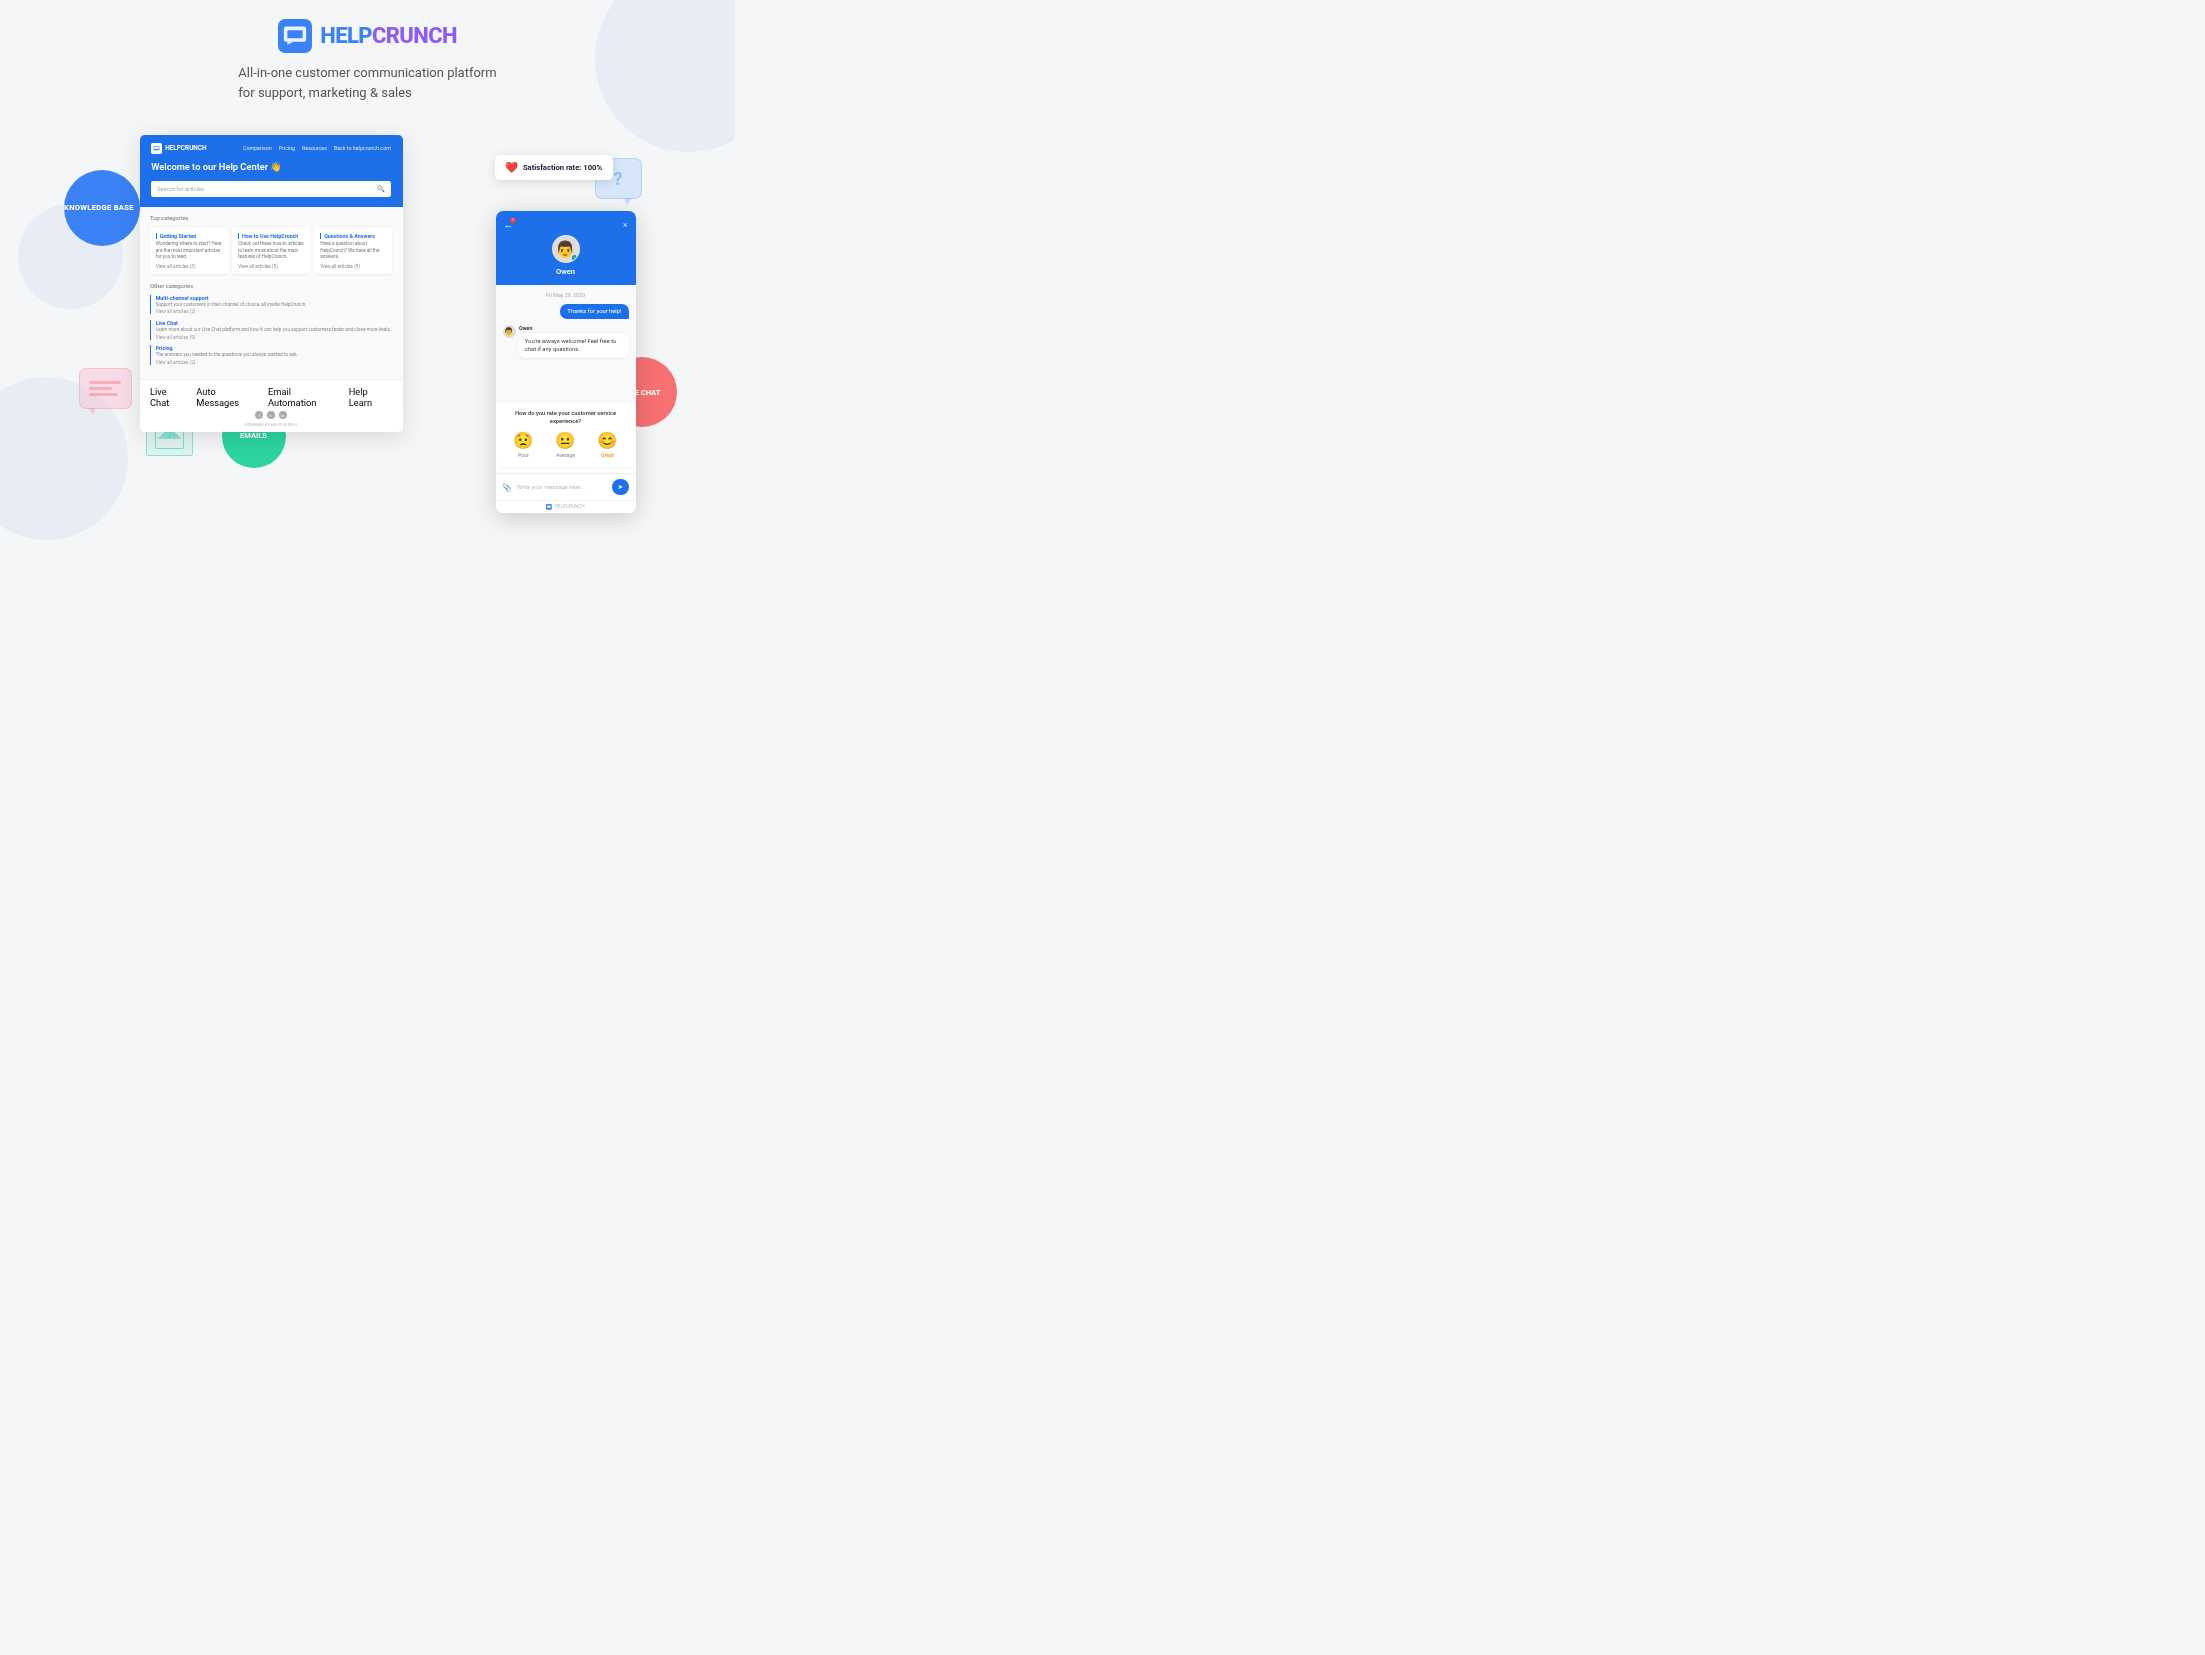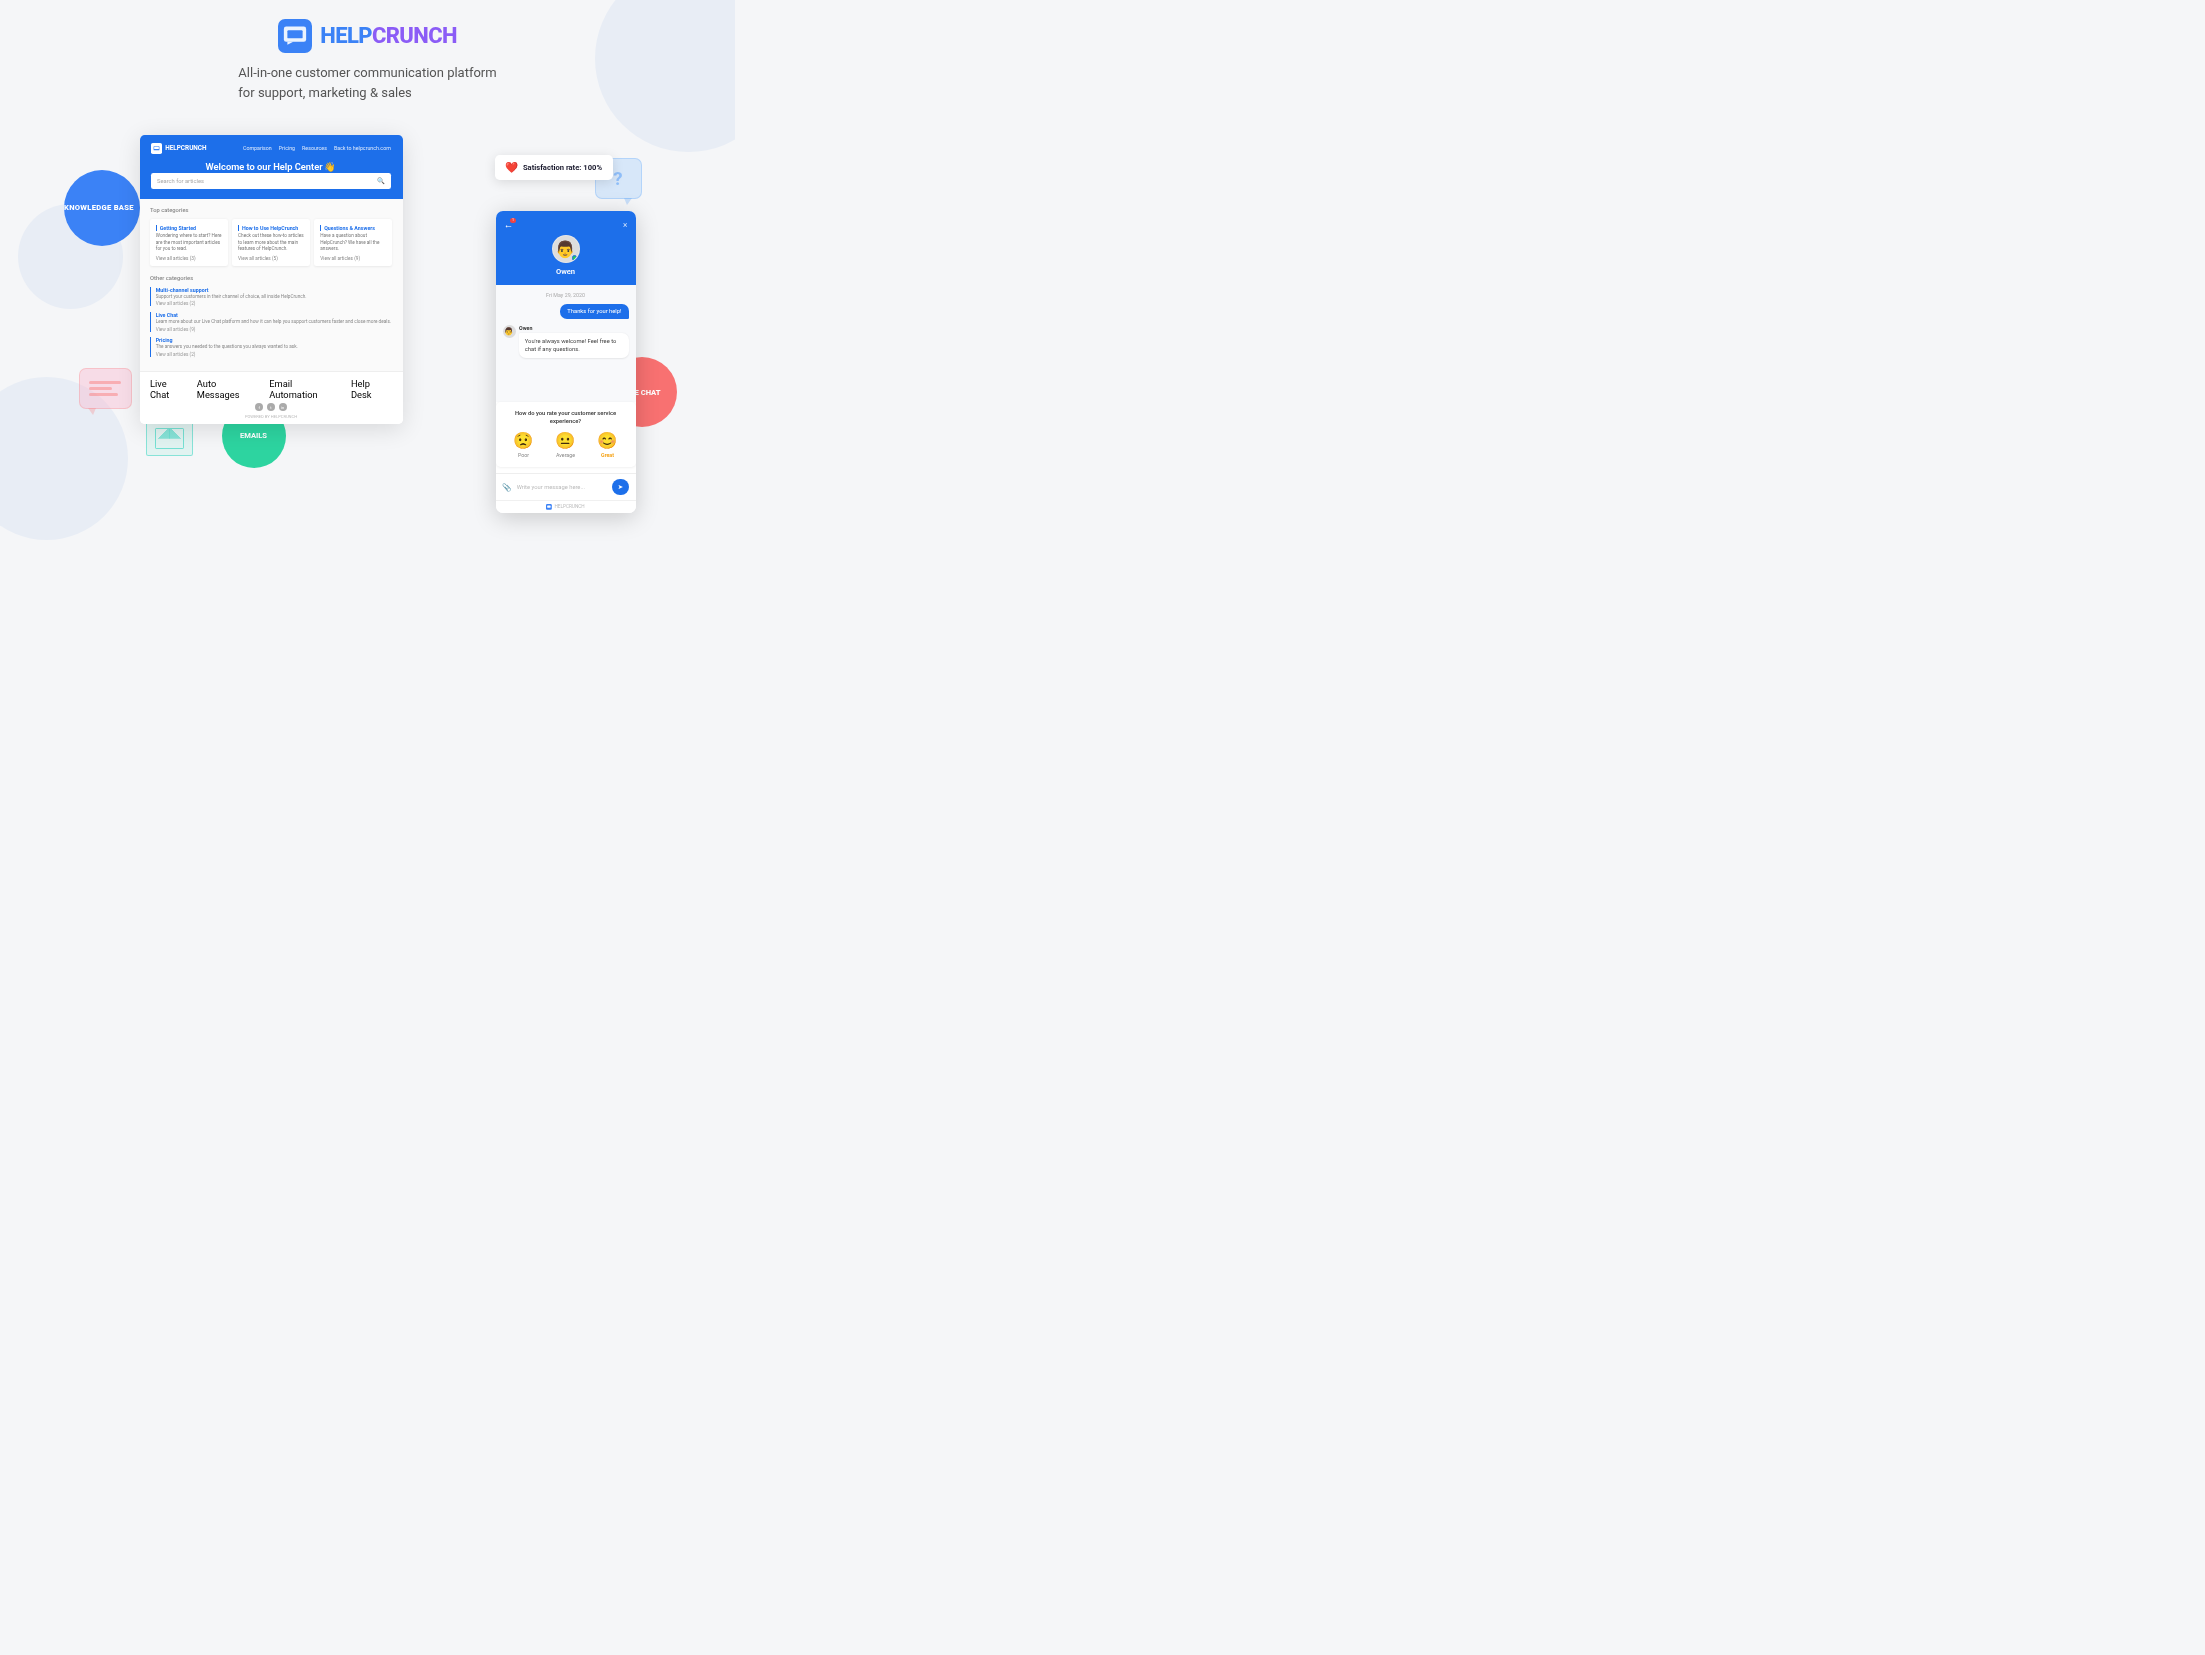--- a/index.html
+++ b/index.html
@@ -209,24 +209,24 @@
       justify-content: center;
     }
     .hc-nav-links {
       display: flex;
       gap: 7px;
       color: rgba(255,255,255,0.85);
       font-size: 5.3px;
     }
     .hc-title {
       color: white;
-      text-align: center;
+      text-align: left;
       font-size: 9.3px;
       font-weight: 600;
-      margin-bottom: 1px;
+      margin-bottom: 9px;
     }
     .hc-search {
       display: flex;
       align-items: center;
       background: white;
       border-radius: 2.3px;
       padding: 4.1px 5.8px;
       gap: 3.5px;
     }
     .hc-search-text {
@@ -765,21 +765,21 @@
             <div class="hc-other-item-desc">The answers you needed to the questions you always wanted to ask.</div>
             <div class="hc-other-item-link">View all articles (2)</div>
           </div>
         </div>
       </div>
       <div class="hc-footer">
         <div class="hc-footer-nav">
           <span>Live Chat</span>
           <span>Auto Messages</span>
           <span>Email Automation</span>
-          <span>Help Desk</span>
+          <span>Help Learn</span>
         </div>
         <div class="hc-footer-social">
           <div class="social-icon">f</div>
           <div class="social-icon">t</div>
           <div class="social-icon">in</div>
         </div>
         <div class="hc-footer-brand">POWERED BY HELPCRUNCH</div>
       </div>
     </div>
 

